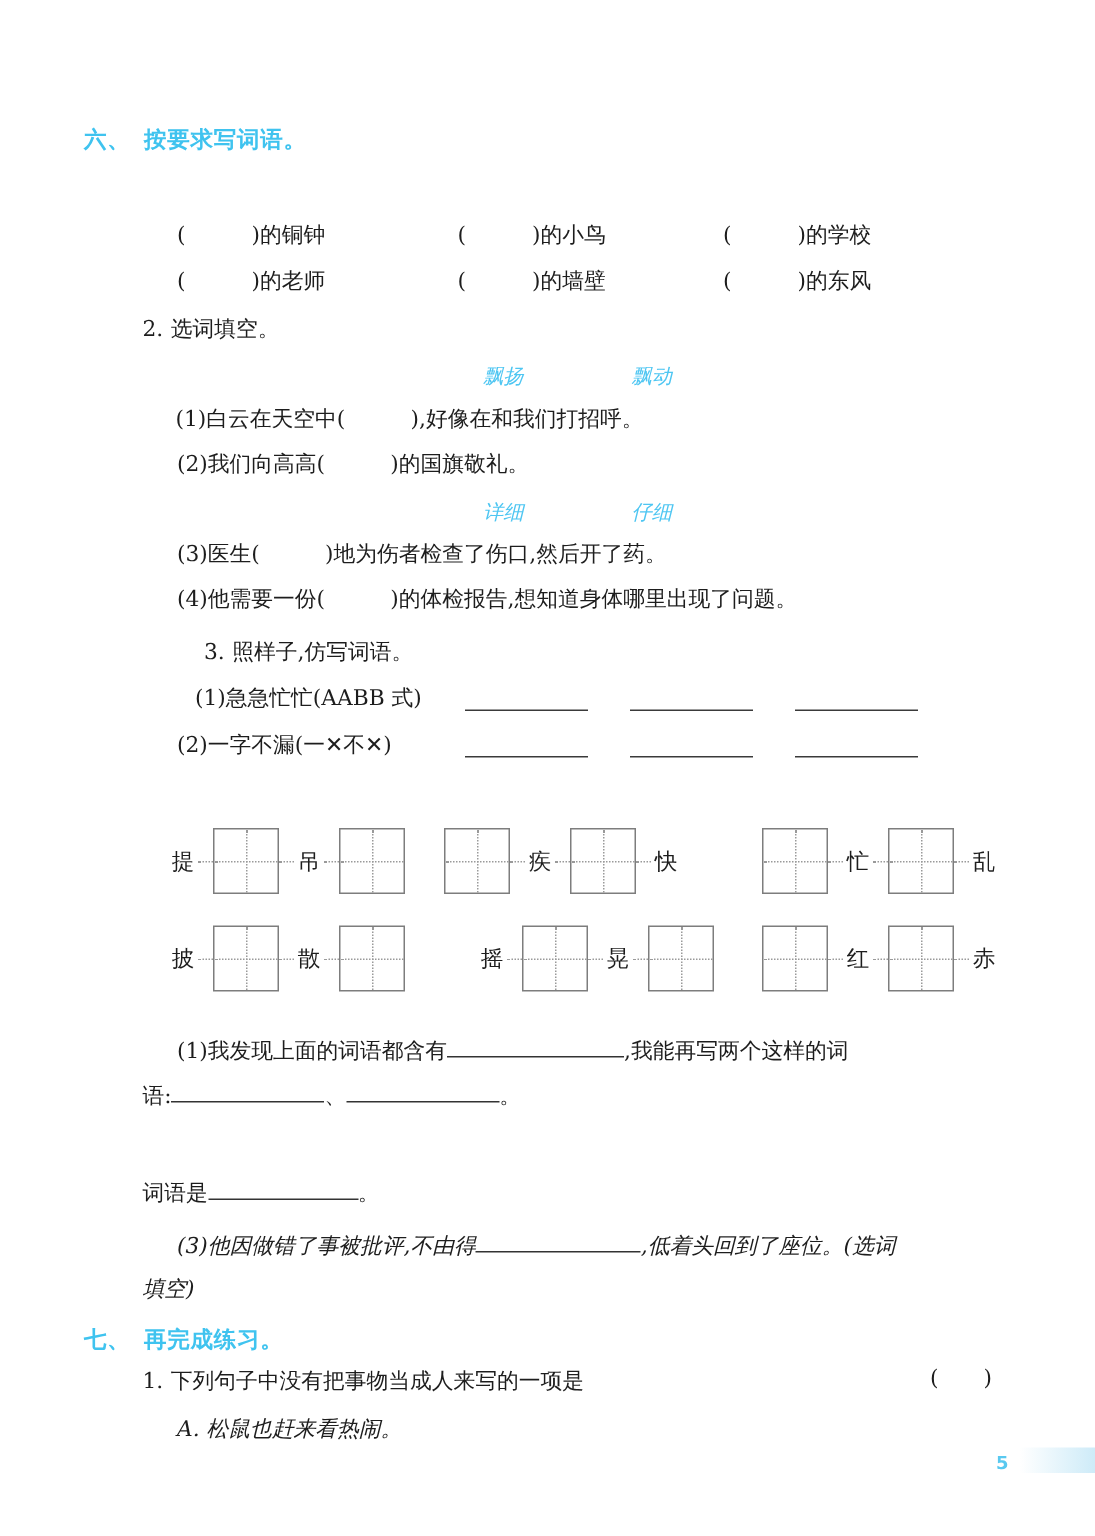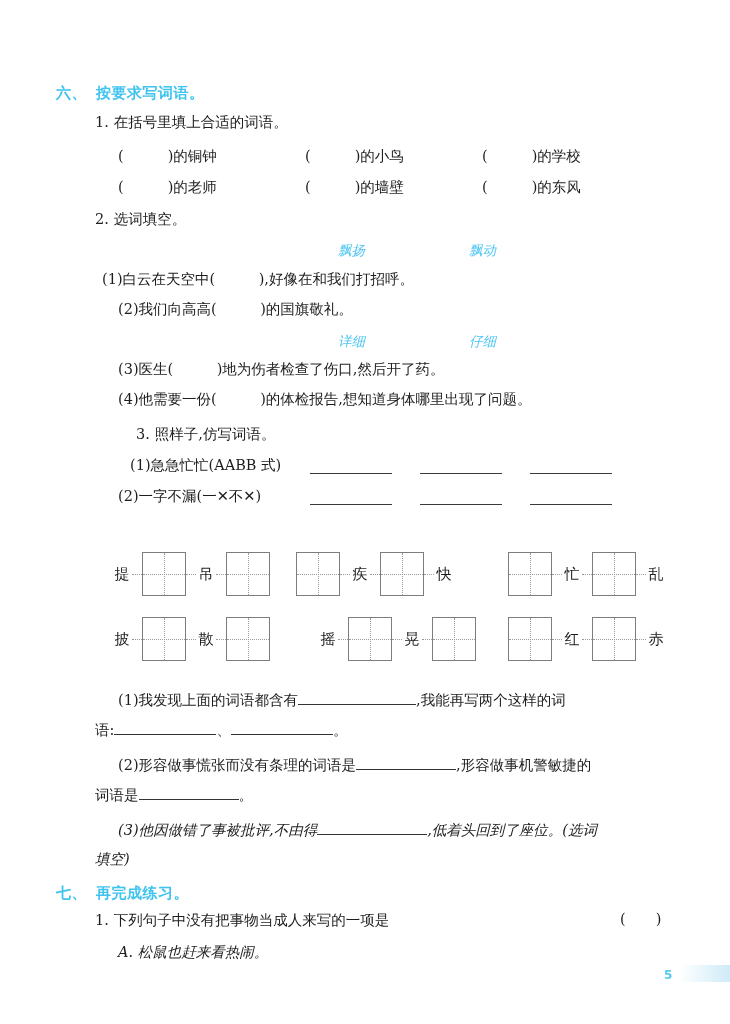--- a/index.html
+++ b/index.html
@@ -54,21 +54,21 @@
   }
 
   .wordbank {
     position: absolute;
     color: #4ec6f2;
     font-family: "DejaVu Serif", "Liberation Serif", serif;
     font-style: italic;
     font-size: 13.5px;
     white-space: nowrap;
   }
-  .wordbank span { display: inline-block; margin-left: 16px; }
+  .wordbank span { display: inline-block; }
   .wb-gap { width: 72px; }
 
   
   .blank {
     display: inline-block;
     border-bottom: 1px solid #333;
     vertical-align: baseline;
     height: 14px;
   }
   .blank-line {
@@ -139,23 +139,20 @@
 </head>
 <body>
 
 <div class="page">
 
   <div class="sec-head" style="position:absolute; left:56px; top:84px;">
     <span class="sec-num">六、</span>
     <span>按要求写词语。</span>
   </div>
 
-  <div class="row" style="left:95px; top:113px;">
-    <span class="qnum">1.</span><span style="display:inline-block;width:5px"></span><span>在括号里填上合适的词语。</span>
-  </div>
 
   <div class="row" style="left:118px; top:147px;">
     <span>(</span><span style="display:inline-block;width:44px"></span><span>)的铜钟</span>
   </div>
   <div class="row" style="left:305px; top:147px;">
     <span>(</span><span style="display:inline-block;width:44px"></span><span>)的小鸟</span>
   </div>
   <div class="row" style="left:482px; top:147px;">
     <span>(</span><span style="display:inline-block;width:44px"></span><span>)的学校</span>
   </div>
@@ -171,21 +168,21 @@
   </div>
 
   <div class="row" style="left:95px; top:210px;">
     <span class="qnum">2.</span><span style="display:inline-block;width:5px"></span><span>选词填空。</span>
   </div>
 
   <div class="wordbank" style="left:322px; top:242px;">
     <span>飘扬</span><span class="wb-gap"></span><span>飘动</span>
   </div>
 
-  <div class="row" style="left:102px; top:270px;">(1)白云在天空中(　　　),好像在和我们打招呼。</div>
+  <div class="row" style="left:117px; top:270px;">(1)白云在天空中(　　　),好像在和我们打招呼。</div>
   <div class="row" style="left:118px; top:300px;">(2)我们向高高(　　　)的国旗敬礼。</div>
 
   <div class="wordbank" style="left:322px; top:333px;">
     <span>详细</span><span class="wb-gap"></span><span>仔细</span>
   </div>
 
   <div class="row" style="left:118px; top:360px;">(3)医生(　　　)地为伤者检查了伤口,然后开了药。</div>
   <div class="row" style="left:118px; top:390px;">(4)他需要一份(　　　)的体检报告,想知道身体哪里出现了问题。</div>
 
   <div class="row" style="left:95px; top:425px;margin-left:41px;">
@@ -263,23 +260,20 @@
     <span class="gchar">赤</span>
   </div>
 
   <div class="row" style="left:118px; top:690px;">
     <span>(1)我发现上面的词语都含有</span><span class="blank" style="width:118px"></span><span>,我能再写两个这样的词</span>
   </div>
   <div class="row" style="left:95px; top:720px;">
     <span>语:</span><span class="blank" style="width:102px"></span><span>、</span><span class="blank" style="width:102px"></span><span>。</span>
   </div>
 
-  <div class="row" style="left:118px; top:755px;">
-    <span>(2)形容做事慌张而没有条理的词语是</span><span class="blank" style="width:100px"></span><span>,形容做事机警敏捷的</span>
-  </div>
   <div class="row" style="left:95px; top:785px;text-align:center;">
     <span>词语是</span><span class="blank" style="width:100px"></span><span>。</span>
   </div>
 
   <div class="row kai" style="left:118px; top:820px;">
     <span>(3)他因做错了事被批评,不由得</span><span class="blank" style="width:110px"></span><span>,低着头回到了座位。(选词</span>
   </div>
   <div class="row kai" style="left:95px; top:850px;">填空)</div>
 
   <div class="sec-head" style="position:absolute; left:56px; top:884px;">

